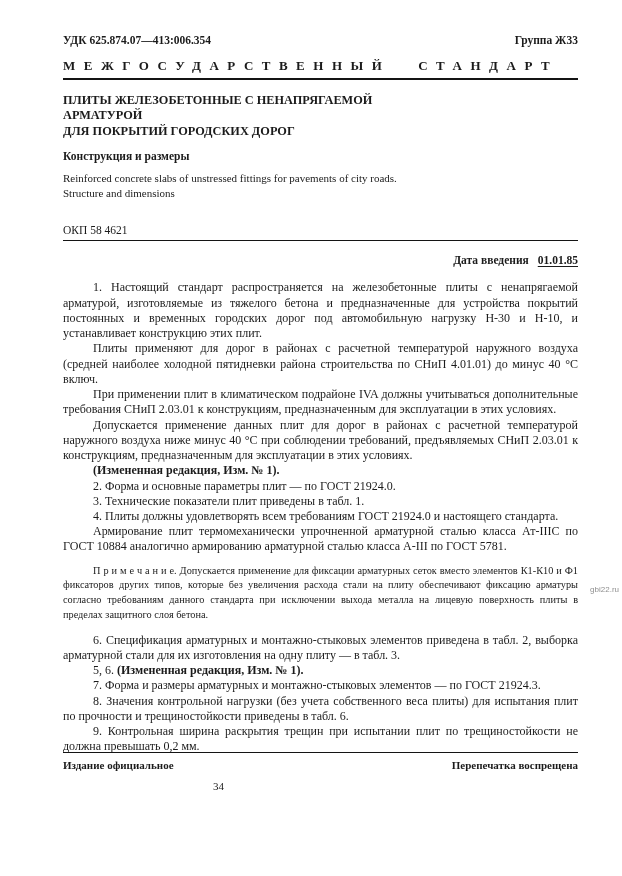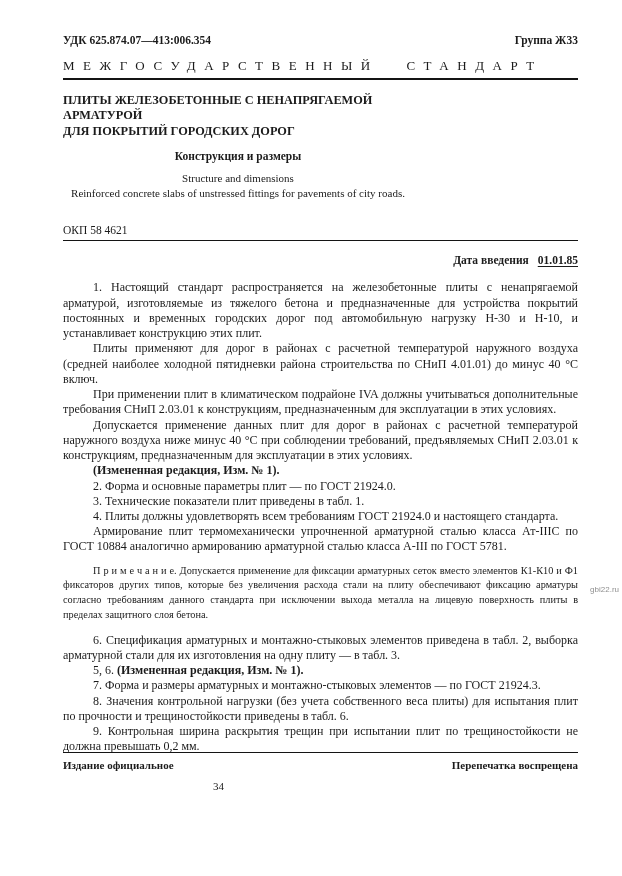--- a/index.html
+++ b/index.html
@@ -12,32 +12,32 @@
     color:#1b1b1b;
     overflow:hidden;
     box-sizing:border-box;
   }
   .content{padding:34px 44px 0 63px;}
 
   .udk-row{display:flex;justify-content:space-between;font-weight:bold;font-size:11.5px;}
 
   .std-heading{
     margin-top:12px;
-    font-weight:normal;font-size:13px;
+    font-weight:bold;font-size:13px;
     letter-spacing:8.5px;word-spacing:16px;
     white-space:nowrap;
   }
   .head-rule{margin-top:4px;border-top:2px solid #141414;height:0;}
 
   .doc-title{
     margin-top:13px;width:350px;
     text-align:left;font-weight:bold;font-size:12.3px;line-height:1.26;
   }
   .sub-row{display:flex;margin-top:11px;}
-  .sub-col{width:350px;text-align:center;}
+  .sub-col{width:350px;}
   .subtitle{font-weight:bold;font-size:11.5px;}
   .english{margin-top:9px;font-size:11px;line-height:1.32;}
   .gost-block{margin-left:auto;text-align:center;font-weight:bold;font-size:13.5px;line-height:1.22;padding-right:8px;}
 
   .okp{margin-top:24px;font-size:11.5px;}
   .okp-rule{margin-top:4px;border-top:1.5px solid #141414;height:0;}
 
   .date-row{margin-top:13px;text-align:right;font-weight:bold;font-size:11.5px;}
   .date-value{text-decoration:underline;text-underline-offset:2px;margin-left:9px;}
 
@@ -74,22 +74,22 @@
 
     <div class="doc-title">
       <div>ПЛИТЫ ЖЕЛЕЗОБЕТОННЫЕ С НЕНАПРЯГАЕМОЙ АРМАТУРОЙ</div>
       <div>ДЛЯ ПОКРЫТИЙ ГОРОДСКИХ ДОРОГ</div>
     </div>
 
     <div class="sub-row">
       <div class="sub-col">
         <div class="subtitle">Конструкция и размеры</div>
         <div class="english">
+          <div>Reinforced concrete slabs of unstressed fittings for pavements of city roads.</div>
           <div>Structure and dimensions</div>
-          <div>Reinforced concrete slabs of unstressed fittings for pavements of city roads.</div>
         </div>
       </div>
     </div>
 
     <div class="okp">ОКП 58 4621</div>
     <div class="okp-rule"></div>
 
     <div class="date-row">
       <span>Дата введения</span><span class="date-value">01.01.85</span>
     </div>

